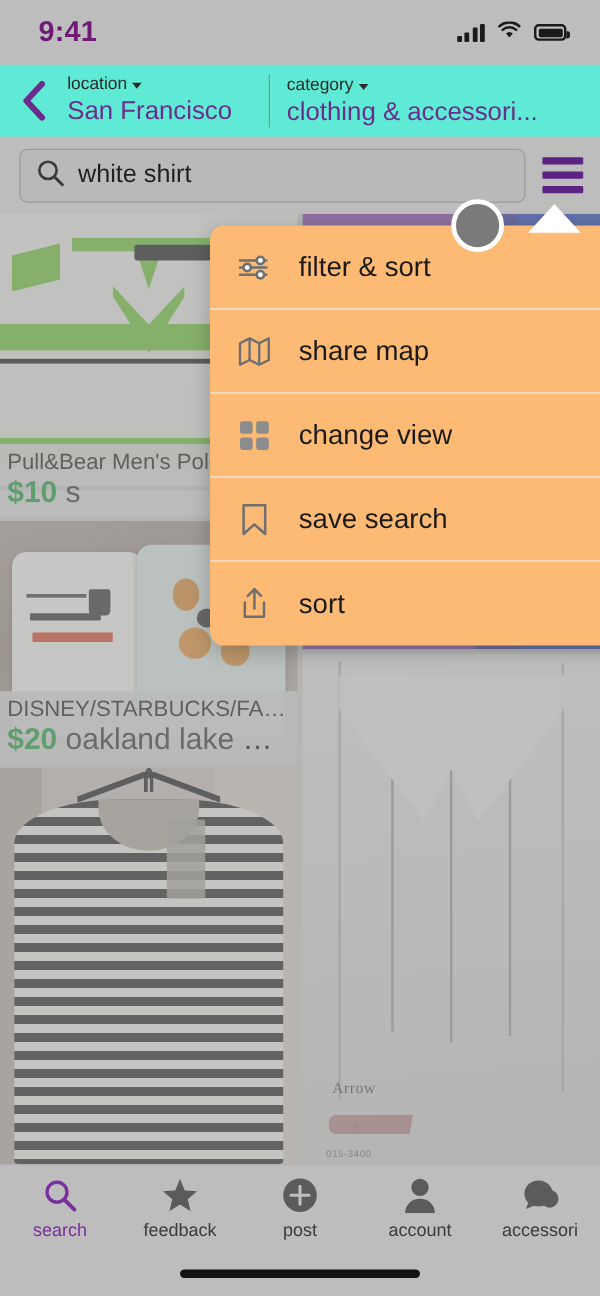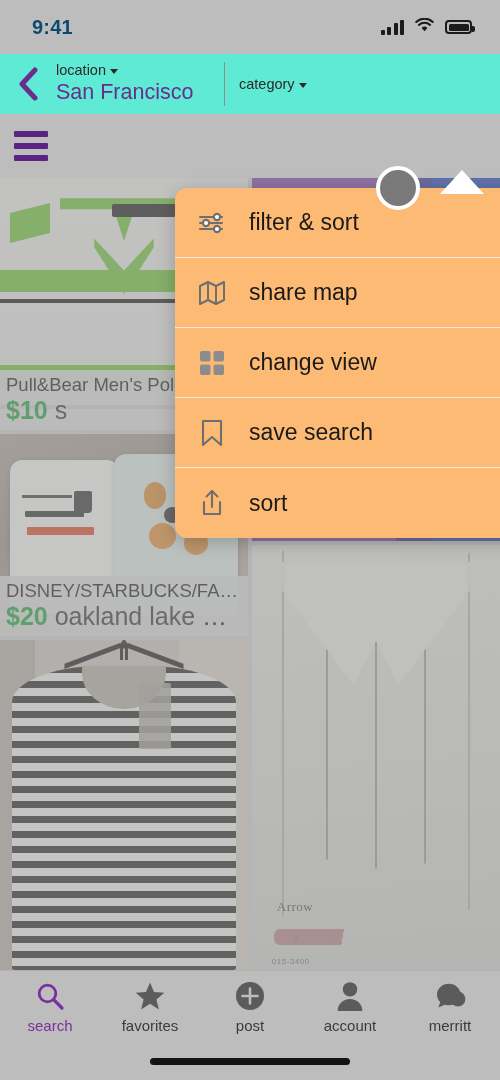--- a/index.html
+++ b/index.html
@@ -29,21 +29,21 @@
   }
 
   
   #status-bar {
     position:absolute; top:0; left:0; right:0; height:54px;
     background:#bdbdbd;
     display:flex; align-items:center; justify-content:space-between;
     padding:0 28px 0 32px;
     z-index:6;
   }
-  #clock { font-size:20px; font-weight:bold; color:#0c4a6e; letter-spacing:.2px;text-align:center; }
+  #clock { font-size:24px; font-weight:bold; color:#701a75; letter-spacing:.2px;text-align:center; }
   #status-icons { display:flex; align-items:center; gap:11px; }
   .sig-bars { display:flex; align-items:flex-end; gap:2.5px; height:15px; }
   .sig-bars i { display:block; width:4px; background:#1b1b1b; border-radius:1px; }
   .sig-bars i:nth-child(1){height:5px}
   .sig-bars i:nth-child(2){height:8px}
   .sig-bars i:nth-child(3){height:11.5px}
   .sig-bars i:nth-child(4){height:15px}
   .batt {
     width:27px; height:14px; border:2px solid #1b1b1b; border-radius:4px;
     position:relative; display:flex; align-items:center; padding:1.5px;
@@ -420,24 +420,34 @@
         <span>location</span>
         <span class="caret"></span>
       </div>
       <div class="hdr-value">San Francisco</div>
     </div>
     <div class="hdr-col cat">
       <div class="hdr-label">
         <span>category</span>
         <span class="caret"></span>
       </div>
+      <div class="hdr-value">clothing &amp; accessori...</div>
     </div>
   </div>
 
   <div id="search-row">
+    <div id="search-box">
+      <span class="mag">
+        <svg width="24" height="24" viewBox="0 0 24 24">
+          <circle cx="10" cy="10" r="7.2" stroke="#3a3a3a" stroke-width="2.2" fill="none"></circle>
+          <path d="M15.4 15.4 22 22" stroke="#3a3a3a" stroke-width="2.4" stroke-linecap="round"></path>
+        </svg>
+      </span>
+      <span id="search-input-text" title="search craigslist">white shirt</span>
+    </div>
     <div id="hamburger">
         <i></i>
         <i></i>
         <i></i>
       </div>
   </div>
 
   <div id="menu-layer">
     <div id="menu-pointer"></div>
 
@@ -513,21 +523,21 @@
       </span>
       <span class="tl">search</span>
     </div>
 
     <div class="tab">
       <span class="ti">
         <svg width="32" height="30" viewBox="0 0 32 30">
           <path d="M16 1.5 20 11l10.3.7-7.9 6.7 2.5 10L16 22.8 7.1 28.4l2.5-10L1.7 11.7 12 11z" fill="#5b5b5b"></path>
         </svg>
       </span>
-      <span class="tl">favorites</span>
+      <span class="tl">feedback</span>
     </div>
 
     <div class="tab">
       <span class="ti">
         <svg width="30" height="30" viewBox="0 0 30 30">
           <circle cx="15" cy="15" r="14" fill="#5b5b5b"></circle>
           <path d="M15 7.5v15M7.5 15h15" stroke="#bdbdbd" stroke-width="2.6" stroke-linecap="round"></path>
         </svg>
       </span>
       <span class="tl">post</span>
@@ -543,21 +553,21 @@
       <span class="tl">account</span>
     </div>
 
     <div class="tab">
       <span class="ti">
         <svg width="32" height="30" viewBox="0 0 32 30">
           <path d="M3 13.5c0-6 5.3-10.8 11.8-10.8S26.6 7.5 26.6 13.5 21.3 24.3 14.8 24.3c-1.4 0-2.7-.2-4-.6L4.3 26.4l1.9-5.2C4.2 19.2 3 16.5 3 13.5z" fill="#5b5b5b"></path>
           <circle cx="24" cy="18" r="7.4" fill="#5b5b5b"></circle>
         </svg>
       </span>
-      <span class="tl">merritt</span>
+      <span class="tl">accessori</span>
     </div>
 
   </div>
 
   <div id="home-area">
     <div id="home-indicator"></div>
   </div>
 
 </div>
 

